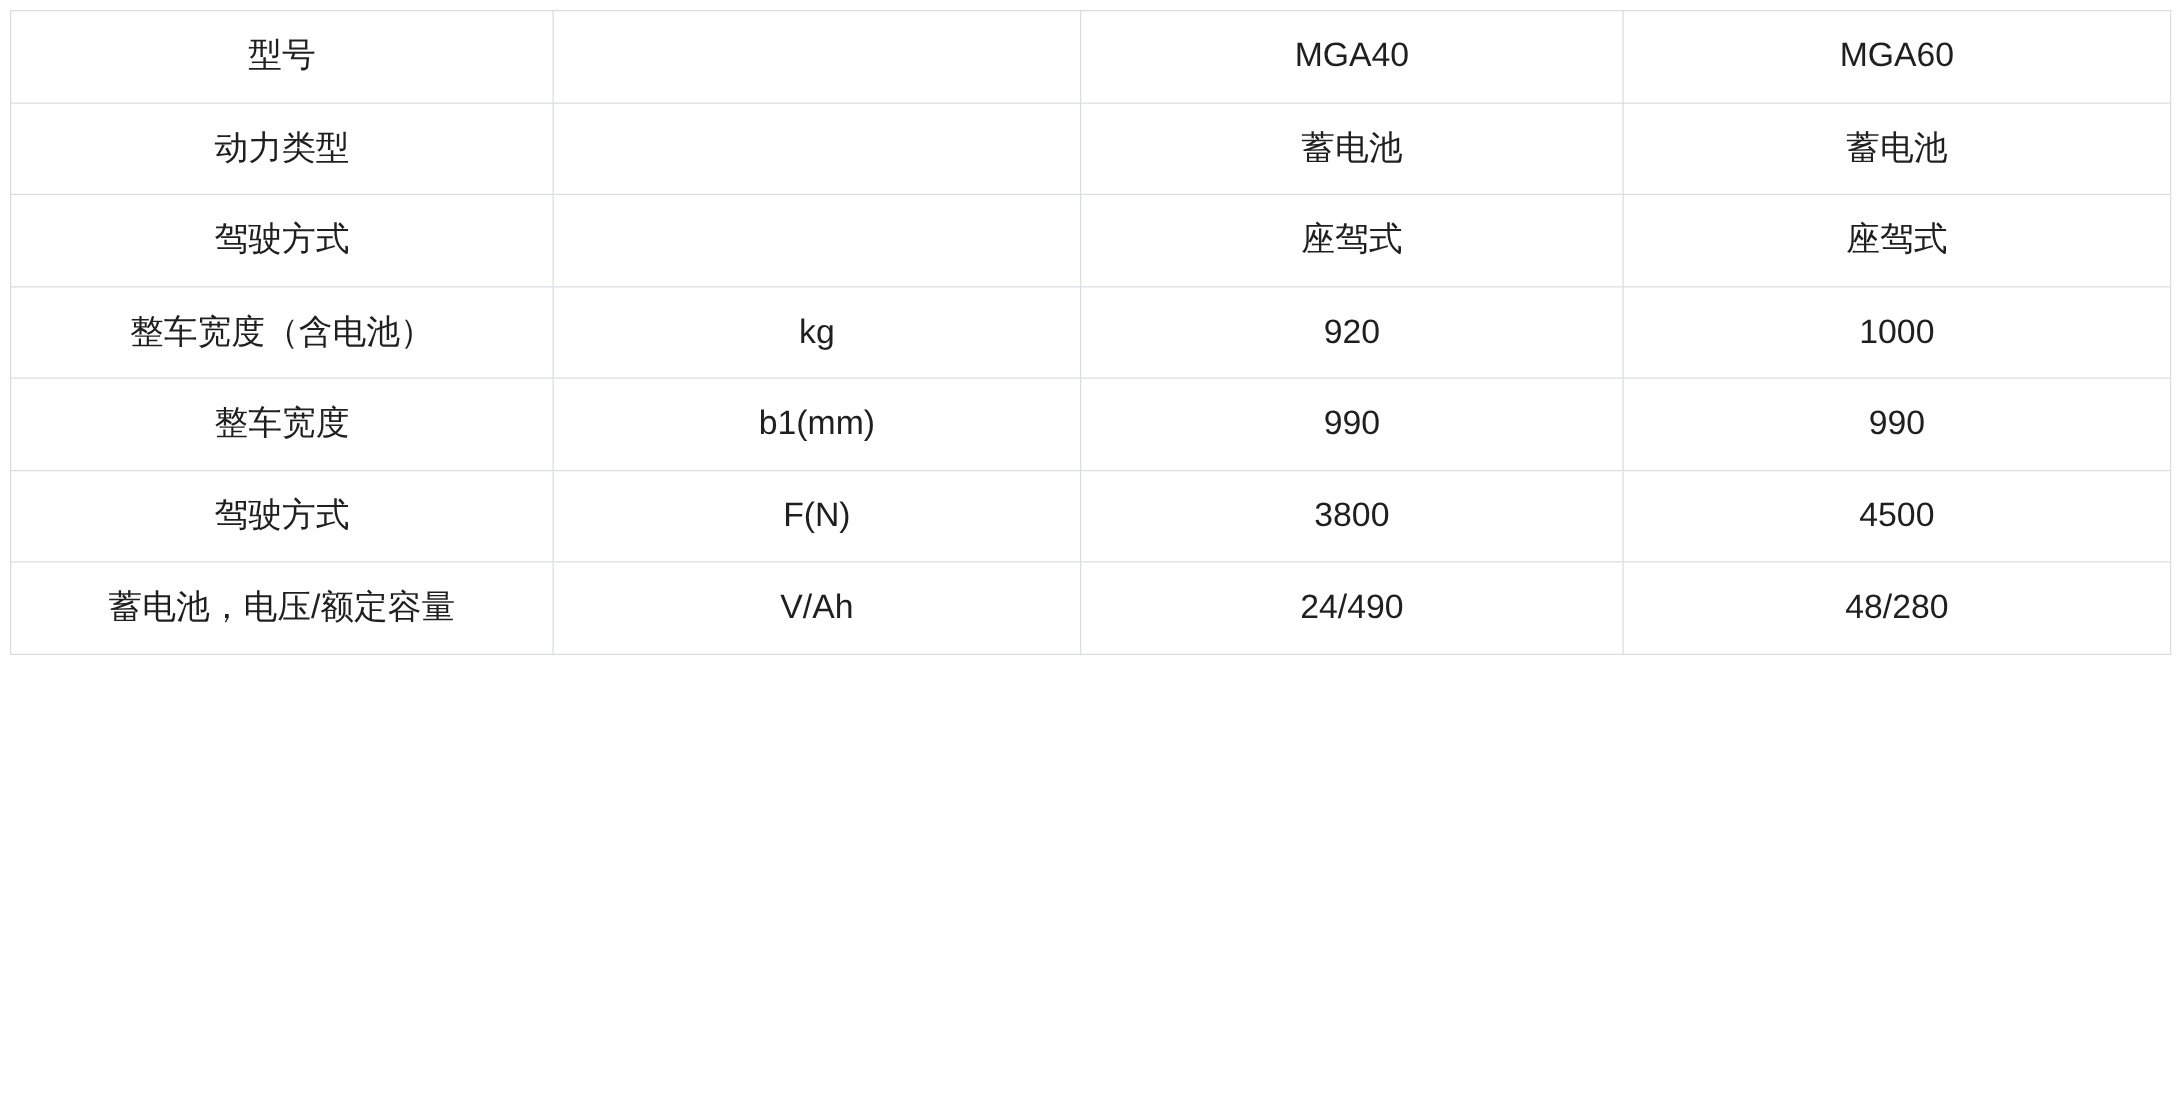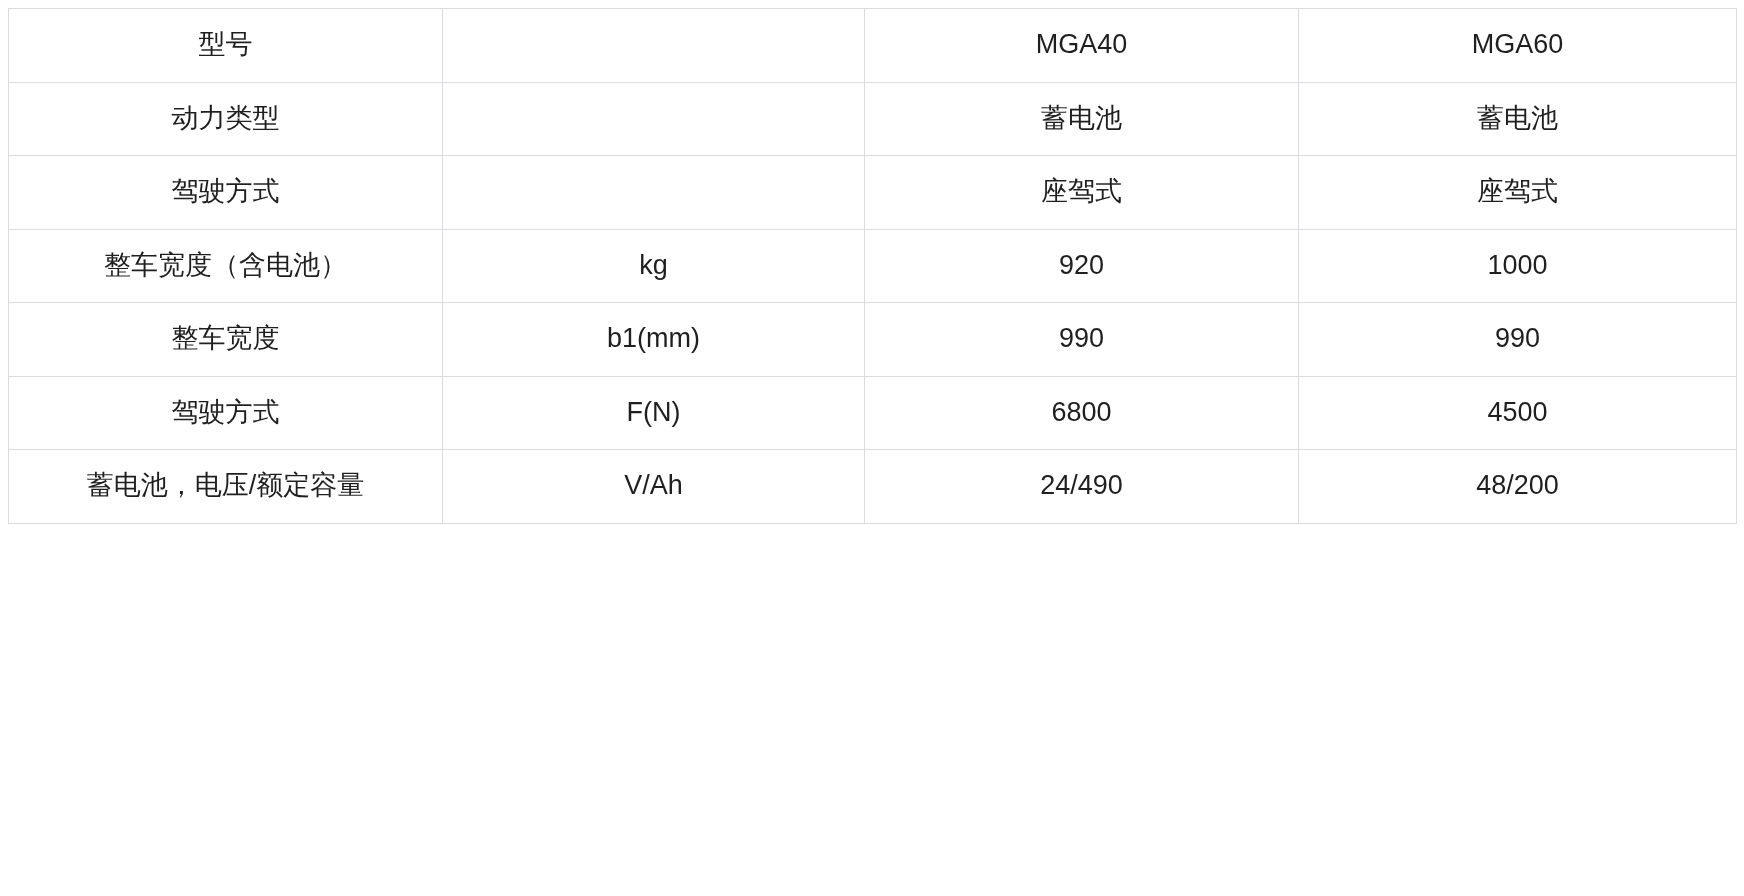--- a/index.html
+++ b/index.html
@@ -88,24 +88,24 @@
       </tr>
       <tr>
         <td>整车宽度</td>
         <td>b1(mm)</td>
         <td>990</td>
         <td>990</td>
       </tr>
       <tr>
         <td>驾驶方式</td>
         <td>F(N)</td>
-        <td>6800</td>
+        <td>3800</td>
         <td>4500</td>
       </tr>
       <tr>
         <td>蓄电池，电压/额定容量</td>
         <td>V/Ah</td>
         <td>24/490</td>
-        <td>48/200</td>
+        <td>48/280</td>
       </tr>
     </tbody>
   </table>
 </div>
 
 </body></html>

